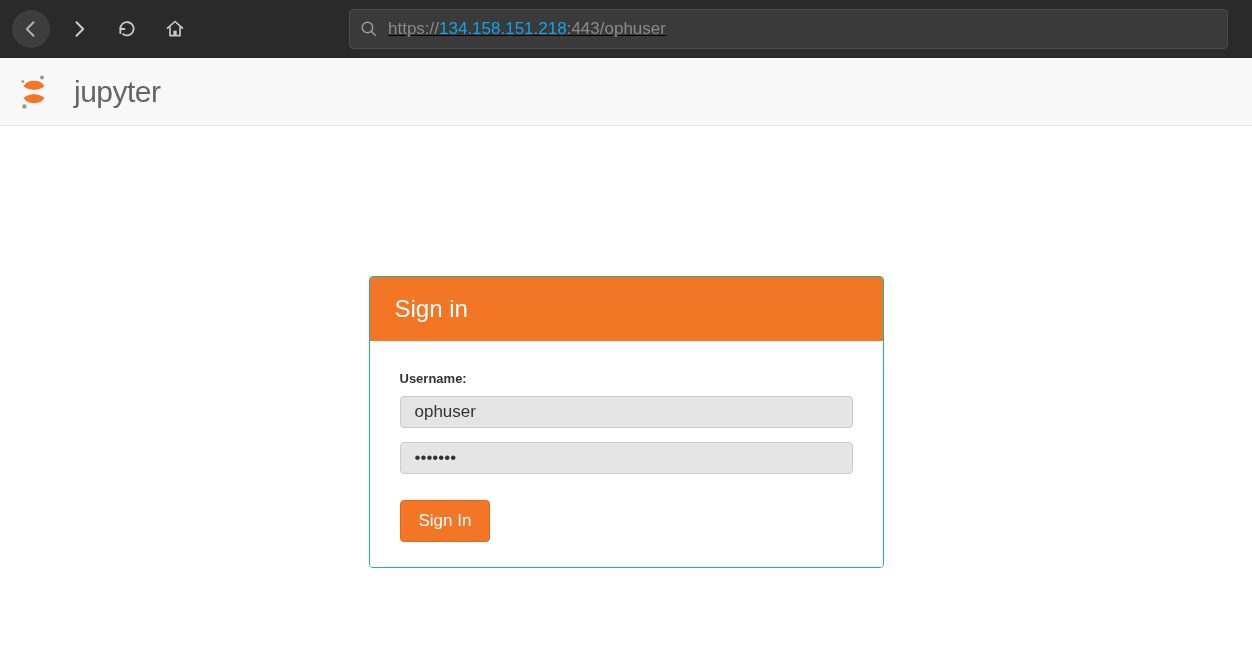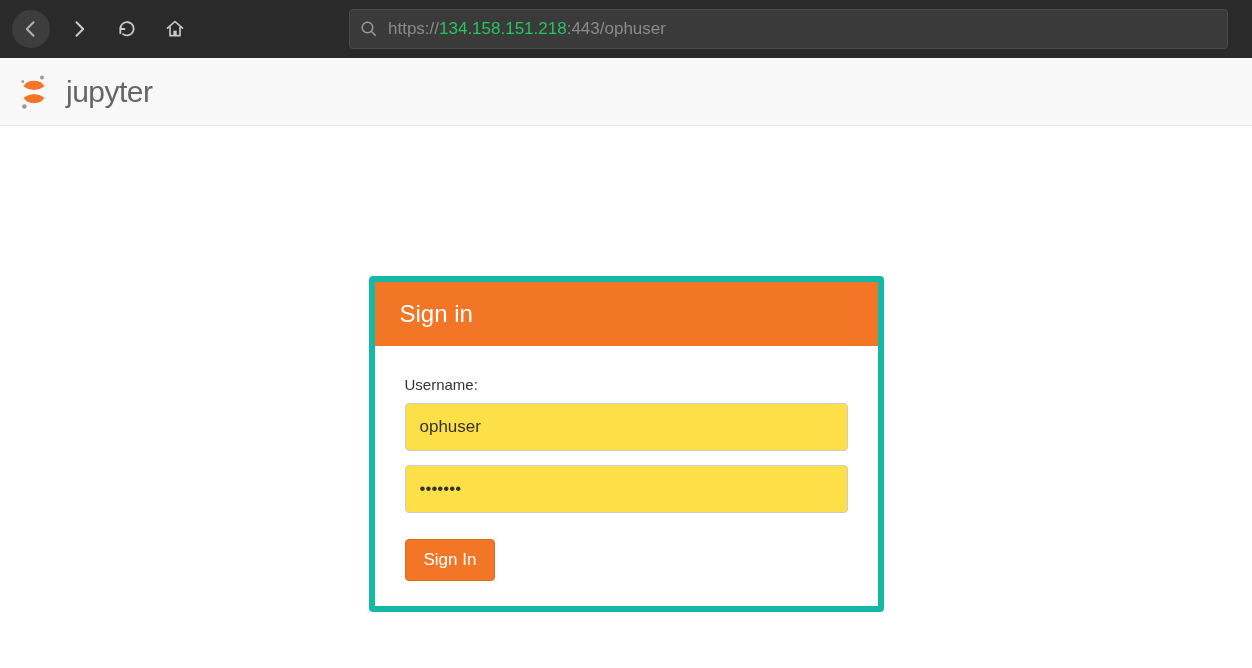--- a/index.html
+++ b/index.html
@@ -13,20 +13,21 @@
       width: 1252px;
       height: 668px;
       overflow: hidden;
     }
     .browser-toolbar {
       background: #2a2a2a;
       height: 58px;
       display: flex;
       align-items: center;
       padding: 0 12px;
+      text-decoration: underline;
     }
     .nav-buttons {
       display: flex;
       align-items: center;
       gap: 10px;
     }
     .nav-button {
       width: 38px;
       height: 38px;
       display: flex;
@@ -74,87 +75,87 @@
       color: #8a8a8a;
       font-size: 17px;
       font-family: -apple-system, Arial, sans-serif;
       display: flex;
       align-items: baseline;
     }
     .url-protocol {
       color: #8a8a8a;
     }
     .url-host {
-      color: #22c55e;
+      color: #0ea5e9;
     }
     .url-port-path {
       color: #8a8a8a;
     }
     .jupyter-header {
       height: 68px;
       background: #f8f8f8;
       border-bottom: 1px solid #e7e7e7;
       display: flex;
       align-items: center;
       padding: 0 18px;
     }
     .jupyter-logo {
       display: flex;
       align-items: center;
-      gap: 16px;
+      gap: 24px;
     }
     .jupyter-logo-icon {
       width: 32px;
       height: 36px;
     }
     .jupyter-logo-text {
       font-size: 30px;
       color: #666;
       font-weight: 400;
       letter-spacing: -0.5px;
     }
     .main-content {
       display: flex;
       justify-content: center;
       padding-top: 150px;
     }
     .signin-panel {
       width: 515px;
-      border: 6px solid #14b8a6;
+      border: 1px solid #14b8a6;
       border-radius: 4px;
       overflow: hidden;
     }
     .signin-header {
       background: #f37626;
       color: #fff;
       font-size: 24px;
       font-weight: 400;
       padding: 18px 25px;
     }
     .signin-body {
       padding: 30px 30px 25px 30px;
       background: #fff;
     }
     .form-group {
       margin-bottom: 14px;
     }
     .form-label {
       display: block;
-      font-weight: 400;
-      font-size: 15px;
+      font-weight: 700;
+      font-size: 13px;
       color: #333;
       margin-bottom: 10px;
     }
     .form-input {
       width: 100%;
-      height: 48px;
+      height: 32px;
       padding: 8px 14px;
       font-size: 17px;
       color: #333;
-      background-color: #fde047;
+      background-color: #e5e5e5;
       border: 1px solid #ccc;
       border-radius: 4px;
       outline: none;
     }
     .btn-signin {
       background: #f37626;
       color: #fff;
       border: 1px solid #e06a1c;
       border-radius: 4px;
       padding: 10px 18px;

